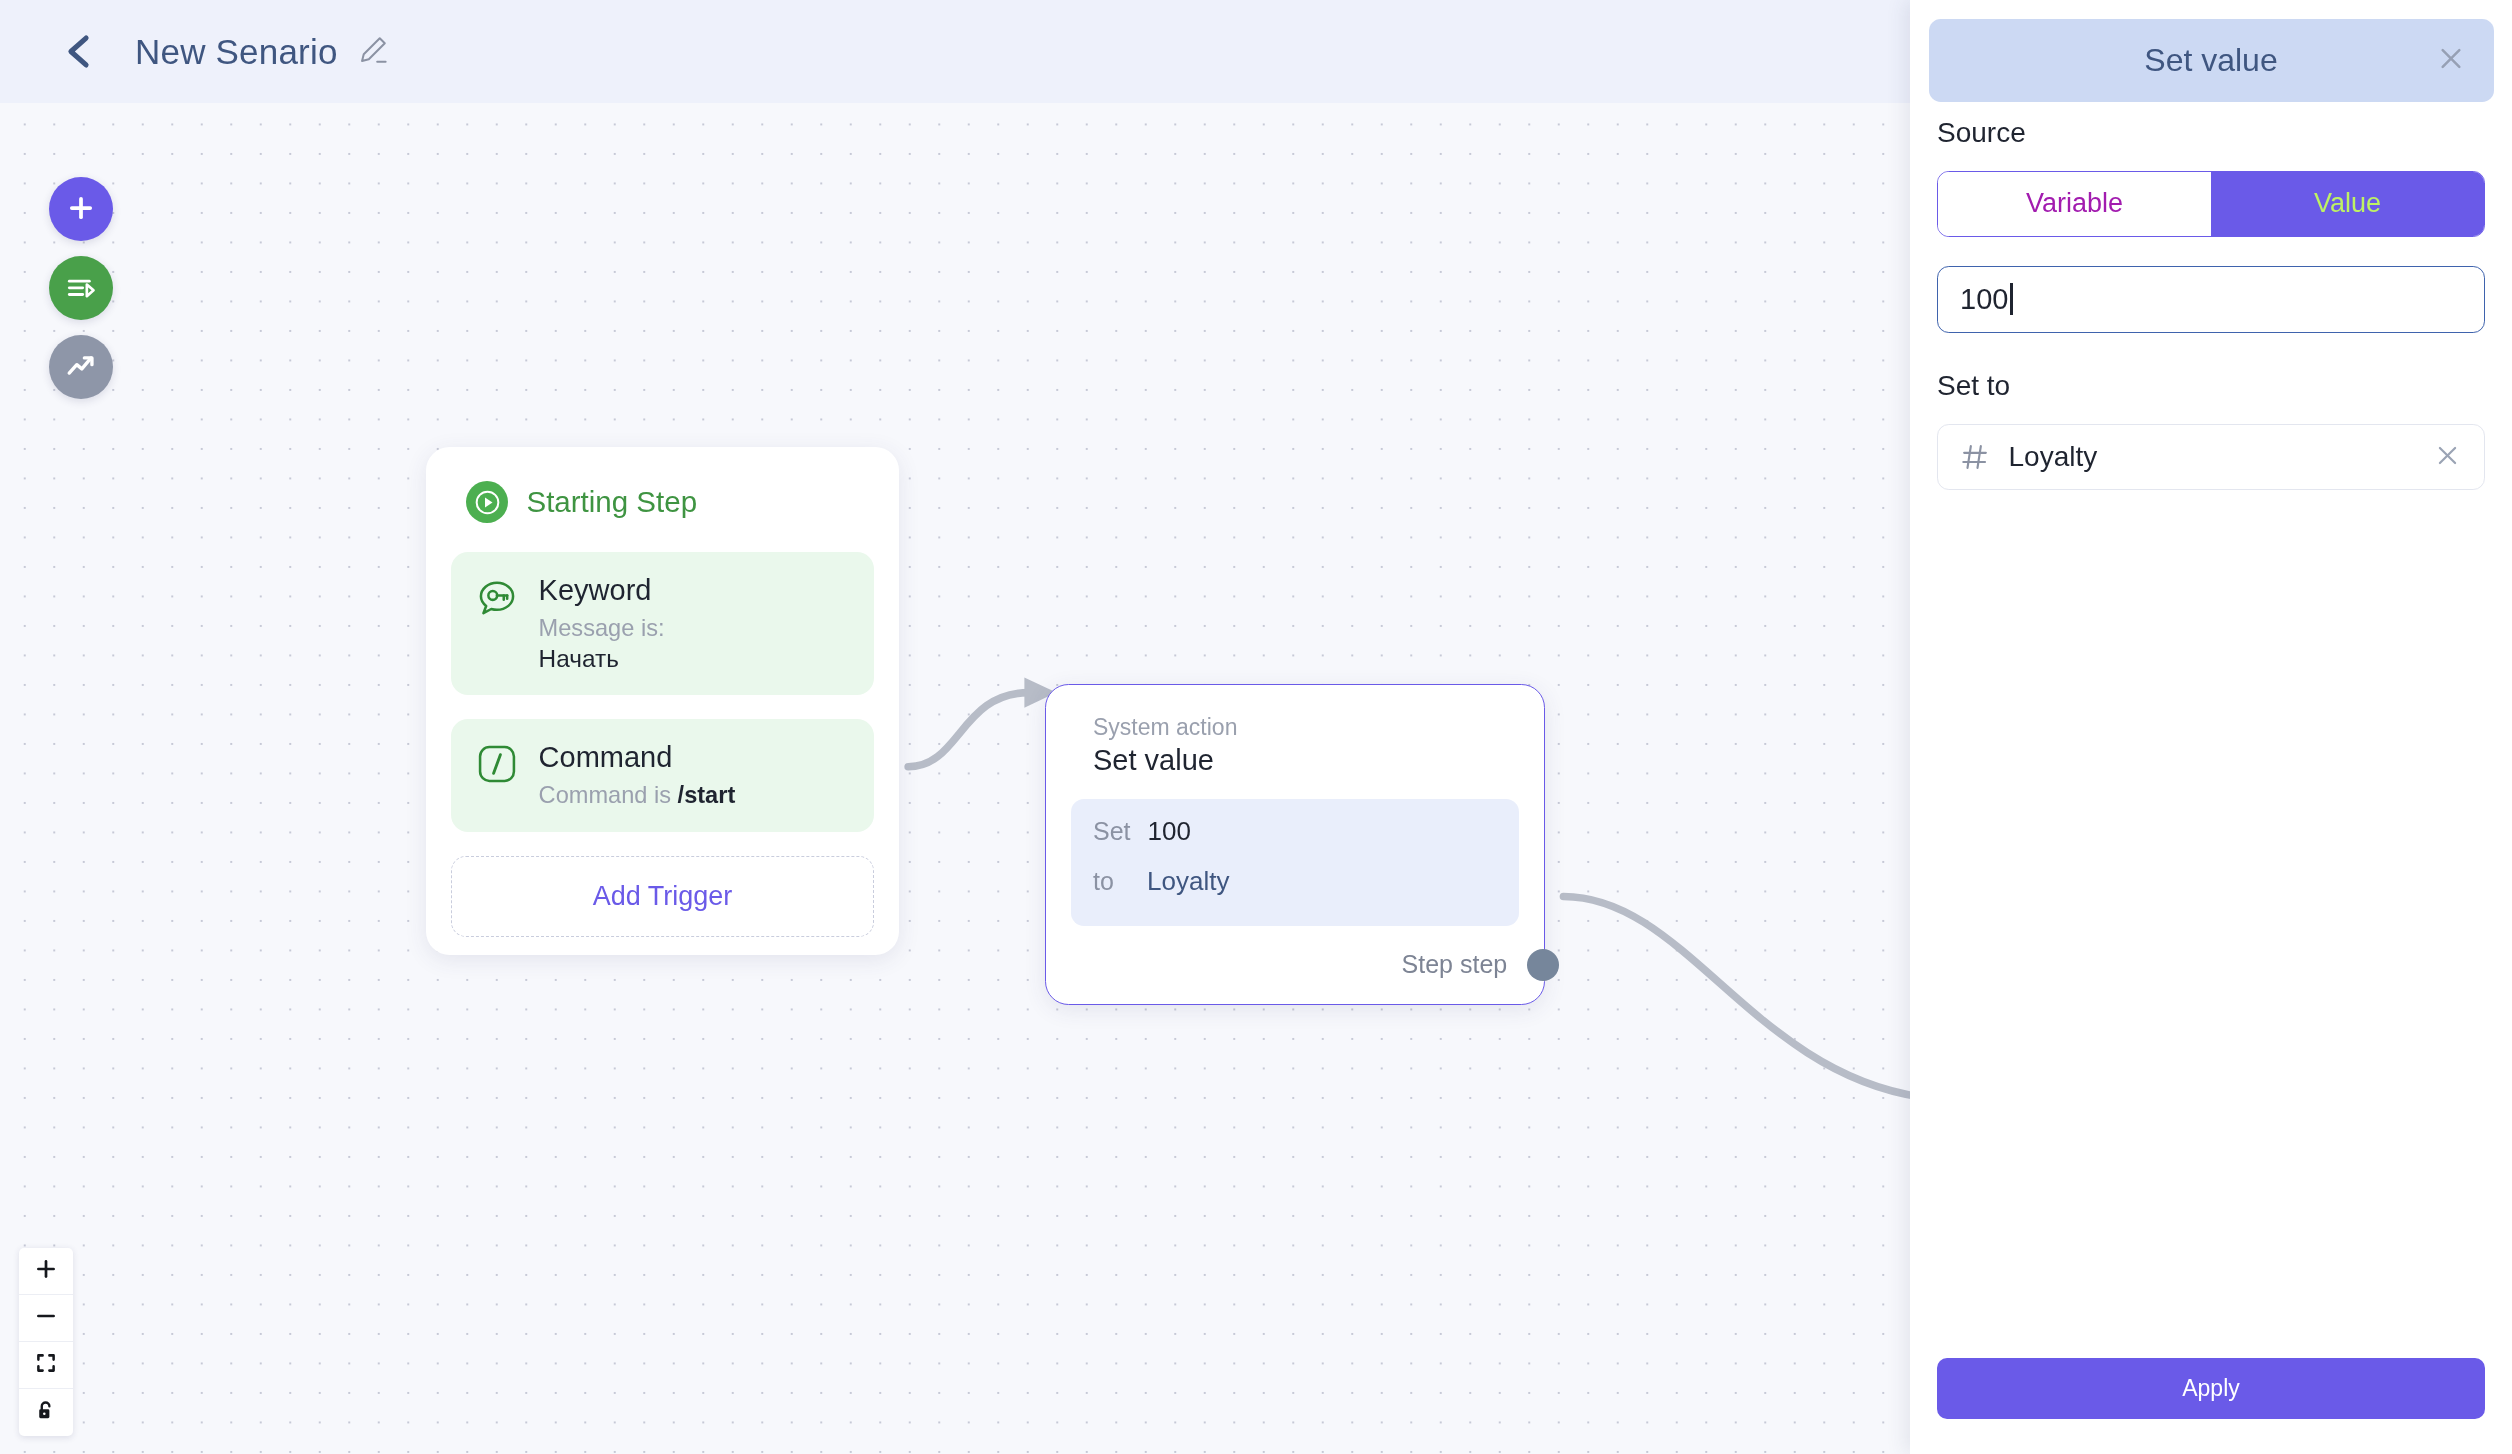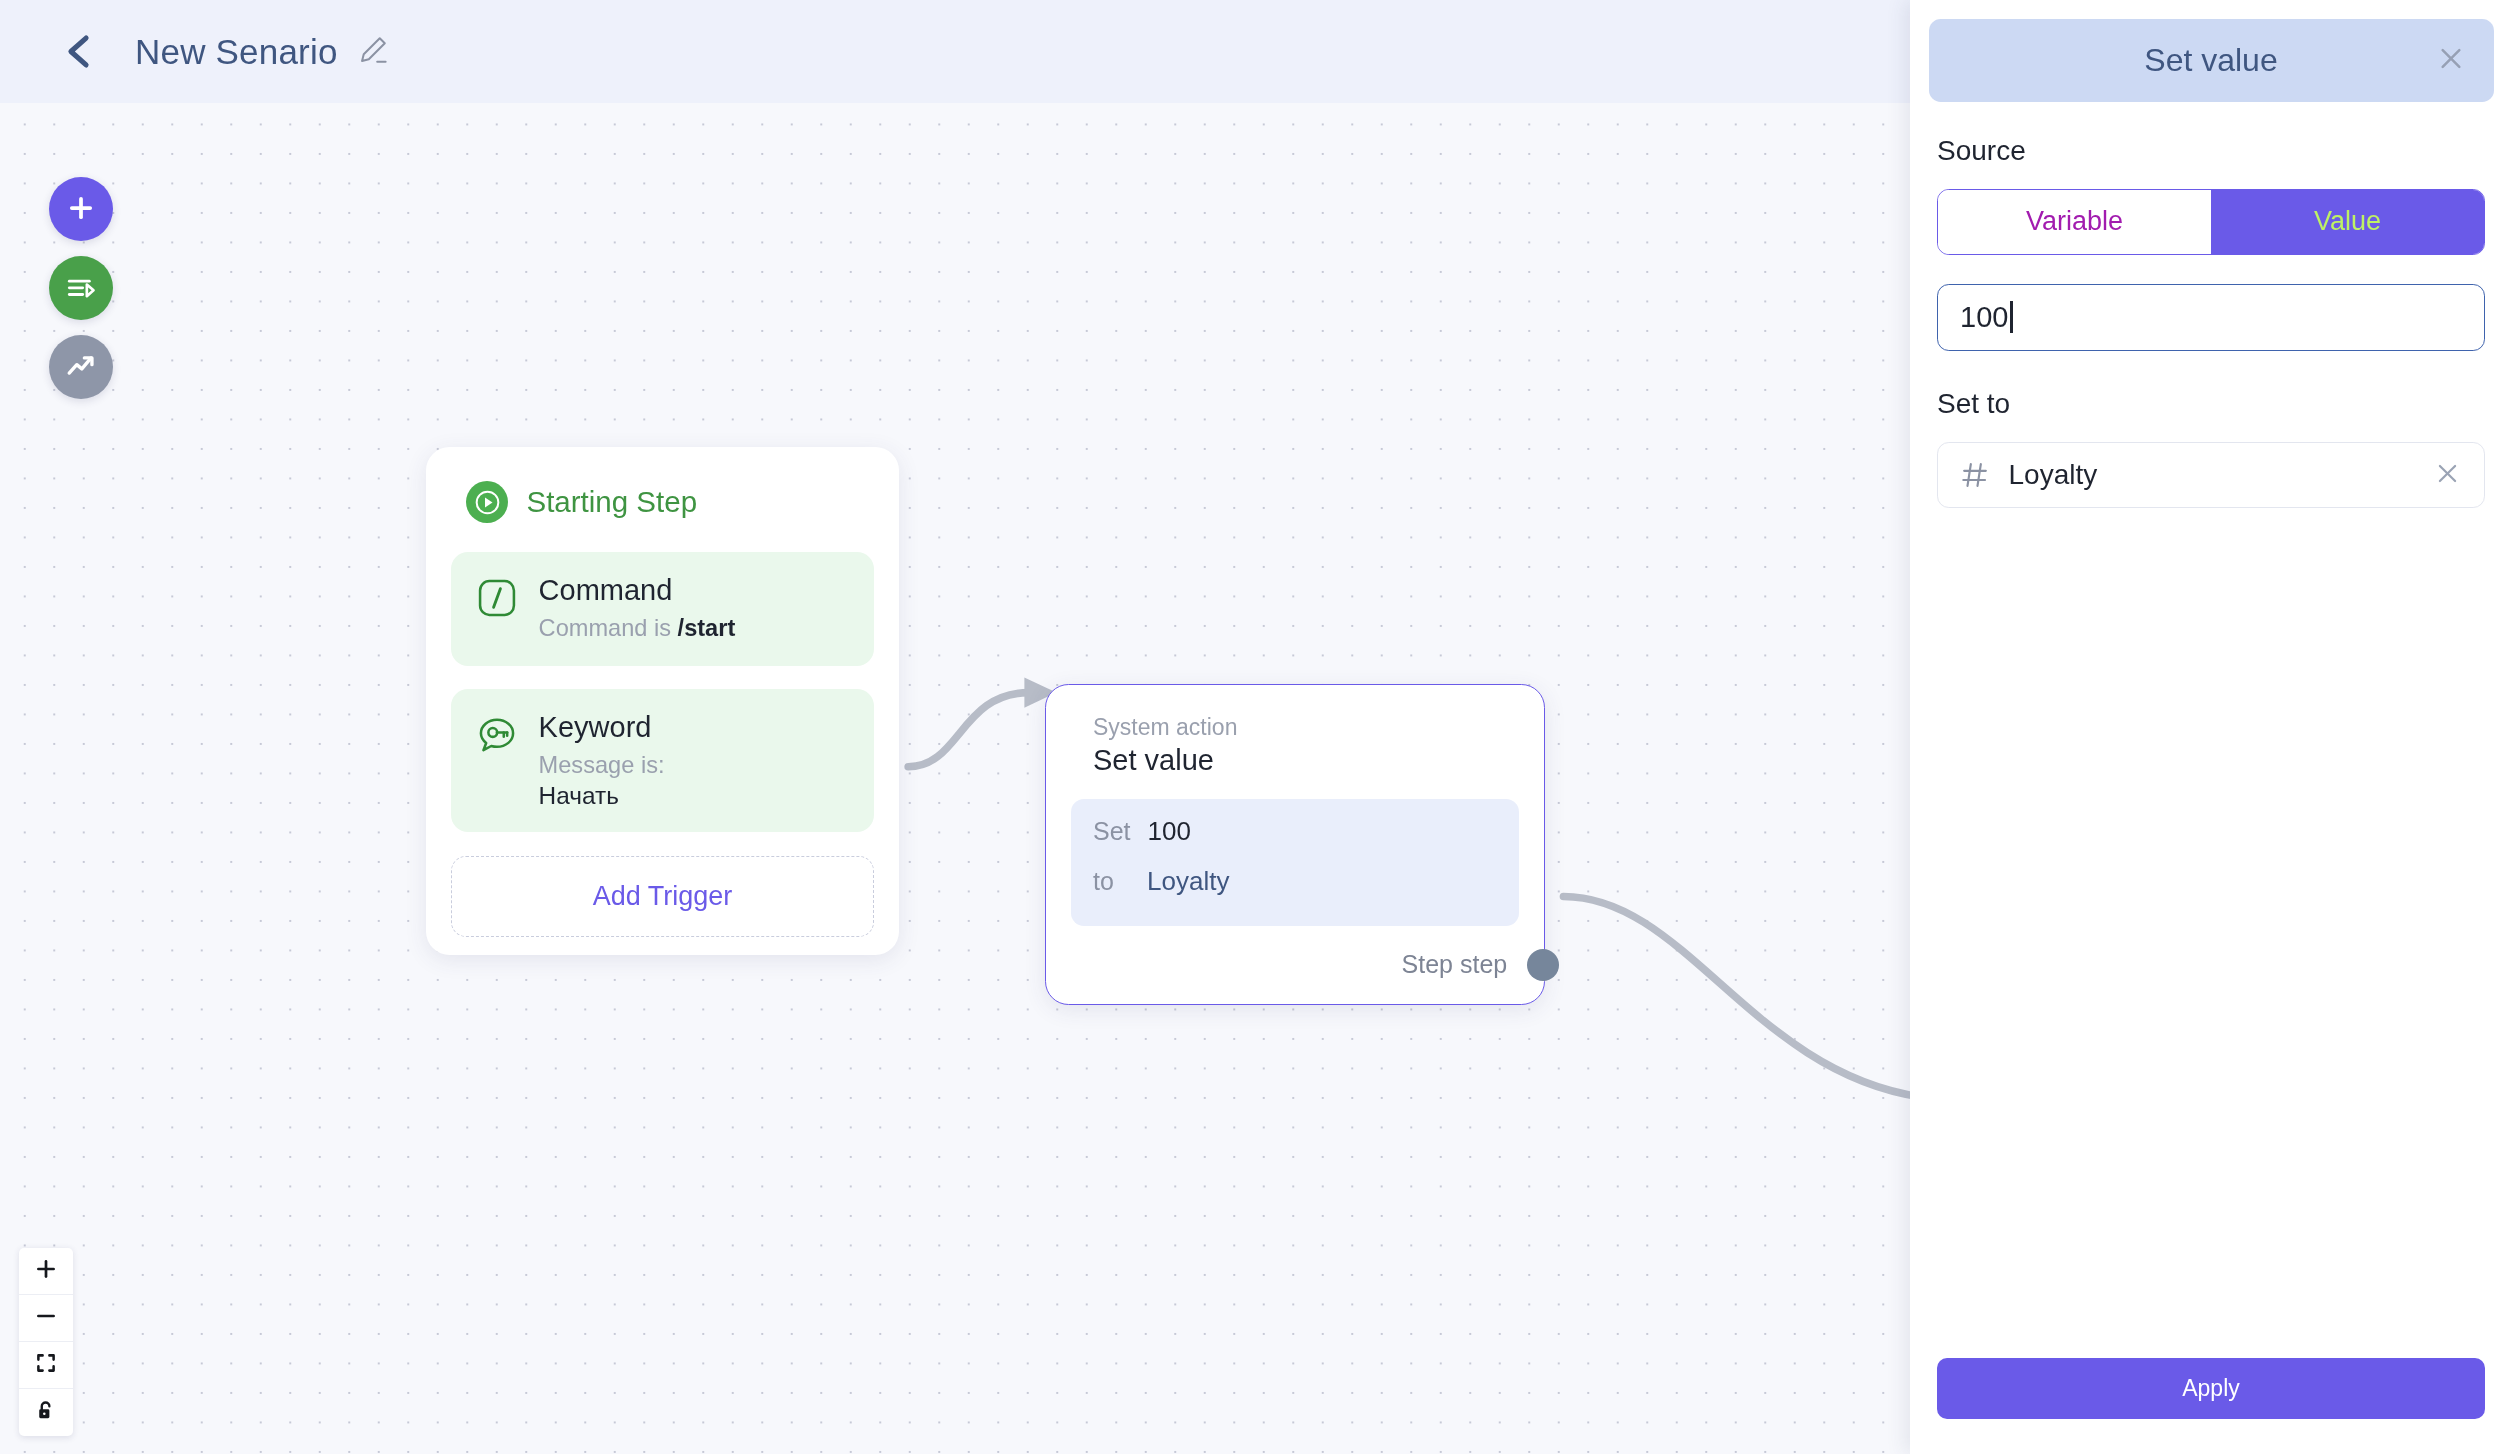--- a/index.html
+++ b/index.html
@@ -210,21 +210,21 @@
     position: relative;
   }
   .panel-title { font-size: 32px; color: #3f5680; }
   .panel-close {
     position: absolute; right: 23.6px; top: 50%;
     transform: translateY(-50%);
     width: 37px; height: 37px;
     display: flex; align-items: center; justify-content: center;
     cursor: pointer;
   }
-  .panel-body { padding: 33px 27px 0 27px; }
+  .panel-body { padding: 15px 27px 0 27px; }
   .field-label { font-size: 28px; color: #1f2430; margin-bottom: 22px; }
   .segmented {
     display: flex;
     height: 66px;
     border: 1.7px solid #6a5ae8;
     border-radius: 11.8px;
     overflow: hidden;
     margin-bottom: 29px;
   }
   .seg {
@@ -352,45 +352,45 @@
           <circle cx="15" cy="15" r="13" fill="none" stroke="#ffffff" stroke-width="2.4"></circle>
           <path d="M12 9 L21 15 L12 21 Z" fill="#ffffff"></path>
         </svg>
       </div>
       <div class="start-head-label">Starting Step</div>
     </div>
 
     <div class="trigger-card">
       <div class="trigger-icon">
         <svg width="44" height="44" viewBox="0 0 52 52">
-          <rect x="6" y="6" width="40" height="40" rx="11" fill="none" stroke="#2f8a35" stroke-width="3"></rect>
-          <line x1="30" y1="15" x2="22" y2="37" stroke="#2f8a35" stroke-width="3.4" stroke-linecap="round"></line>
-        </svg>
-      </div>
-      <div class="trigger-text">
-        <div class="trigger-title">Command</div>
-        <div class="trigger-sub"><span>Command is </span><b>/start</b></div>
-      </div>
-    </div>
-
-    <div class="trigger-card">
-      <div class="trigger-icon">
-        <svg width="44" height="44" viewBox="0 0 52 52">
           <path d="M26 8 C36.5 8 45 15.2 45 24 C45 32.8 36.5 40 26 40 C23.6 40 21.3 39.6 19.2 39
                    L10 44 L13.2 35.4 C9.4 32.4 7 28.5 7 24 C7 15.2 15.5 8 26 8 Z" fill="none" stroke="#2f8a35" stroke-width="3" stroke-linejoin="round"></path>
           <circle cx="21" cy="23" r="5.2" fill="none" stroke="#2f8a35" stroke-width="3"></circle>
           <line x1="26" y1="23" x2="38" y2="23" stroke="#2f8a35" stroke-width="3" stroke-linecap="round"></line>
           <line x1="34" y1="23" x2="34" y2="28" stroke="#2f8a35" stroke-width="3" stroke-linecap="round"></line>
           <line x1="38" y1="23" x2="38" y2="27" stroke="#2f8a35" stroke-width="3" stroke-linecap="round"></line>
         </svg>
       </div>
       <div class="trigger-text">
         <div class="trigger-title">Keyword</div>
         <div class="trigger-sub">Message is:</div>
         <div class="trigger-val">Начать</div>
+      </div>
+    </div>
+
+    <div class="trigger-card">
+      <div class="trigger-icon">
+        <svg width="44" height="44" viewBox="0 0 52 52">
+          <rect x="6" y="6" width="40" height="40" rx="11" fill="none" stroke="#2f8a35" stroke-width="3"></rect>
+          <line x1="30" y1="15" x2="22" y2="37" stroke="#2f8a35" stroke-width="3.4" stroke-linecap="round"></line>
+        </svg>
+      </div>
+      <div class="trigger-text">
+        <div class="trigger-title">Command</div>
+        <div class="trigger-sub"><span>Command is </span><b>/start</b></div>
       </div>
     </div>
 
     <div class="add-trigger">Add Trigger</div>
 
   </div>
 
   <div class="node-setvalue">
     <div class="sv-kicker">System action</div>
     <div class="sv-title">Set value</div>

